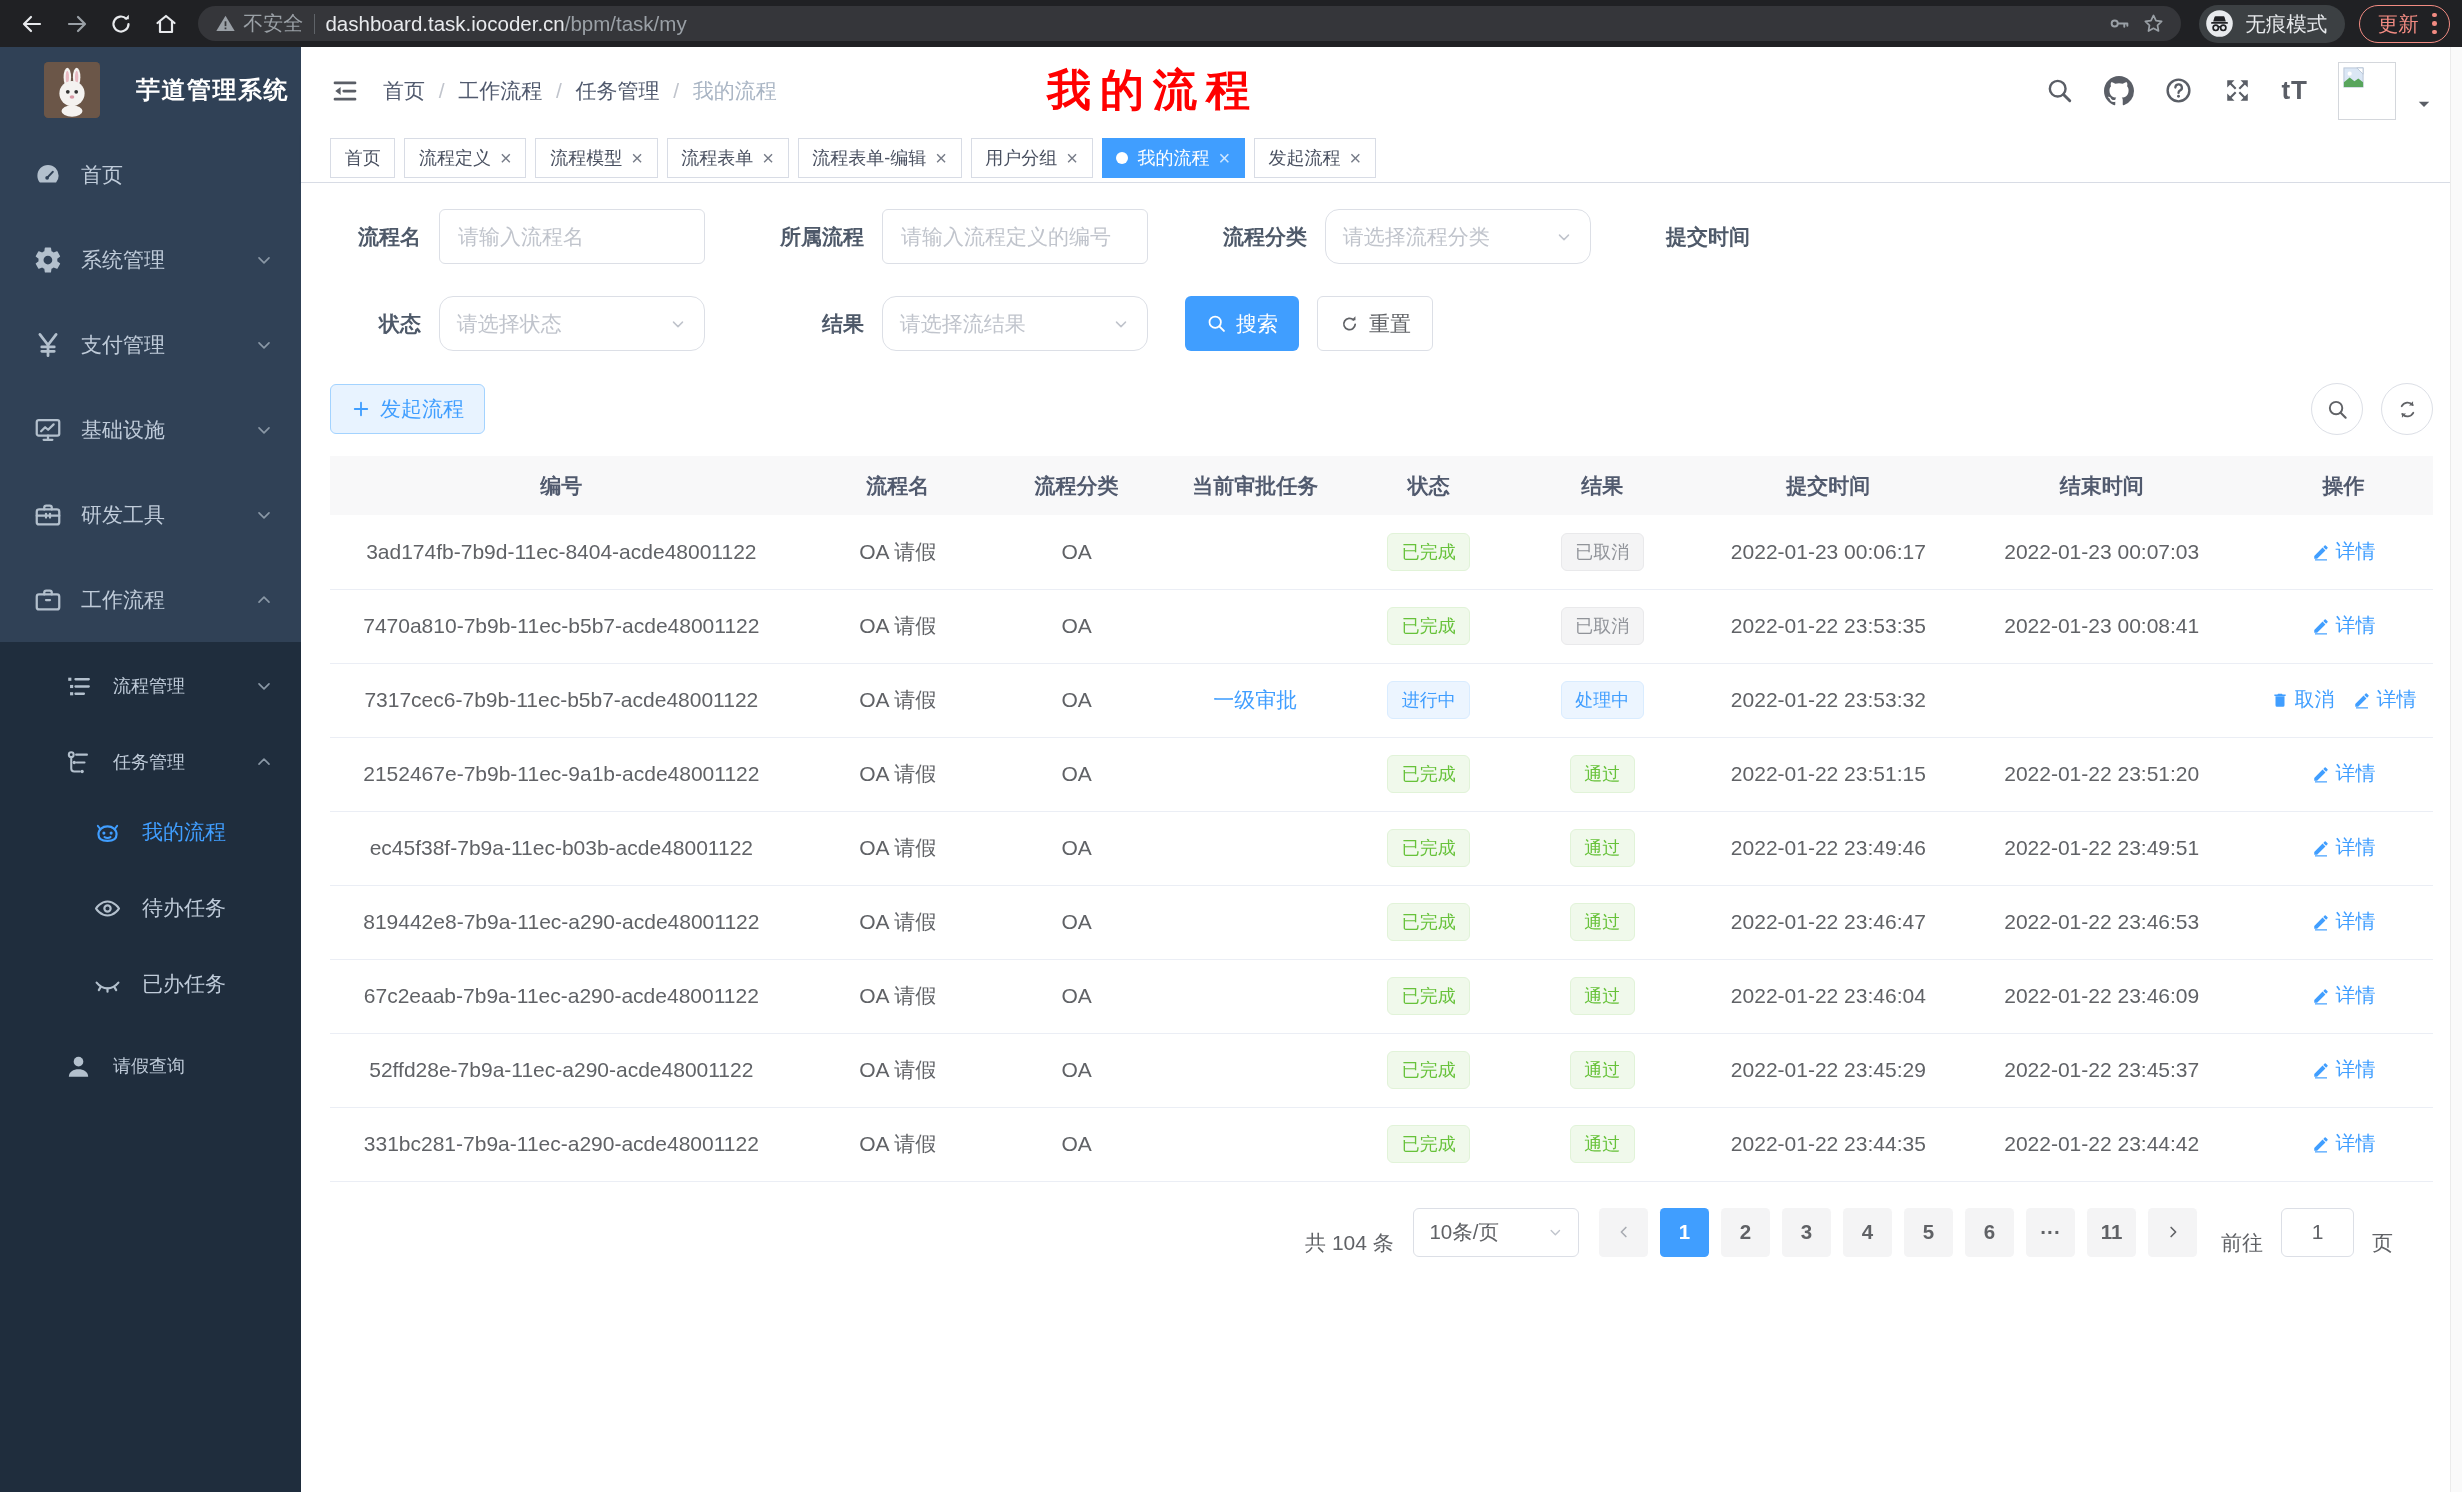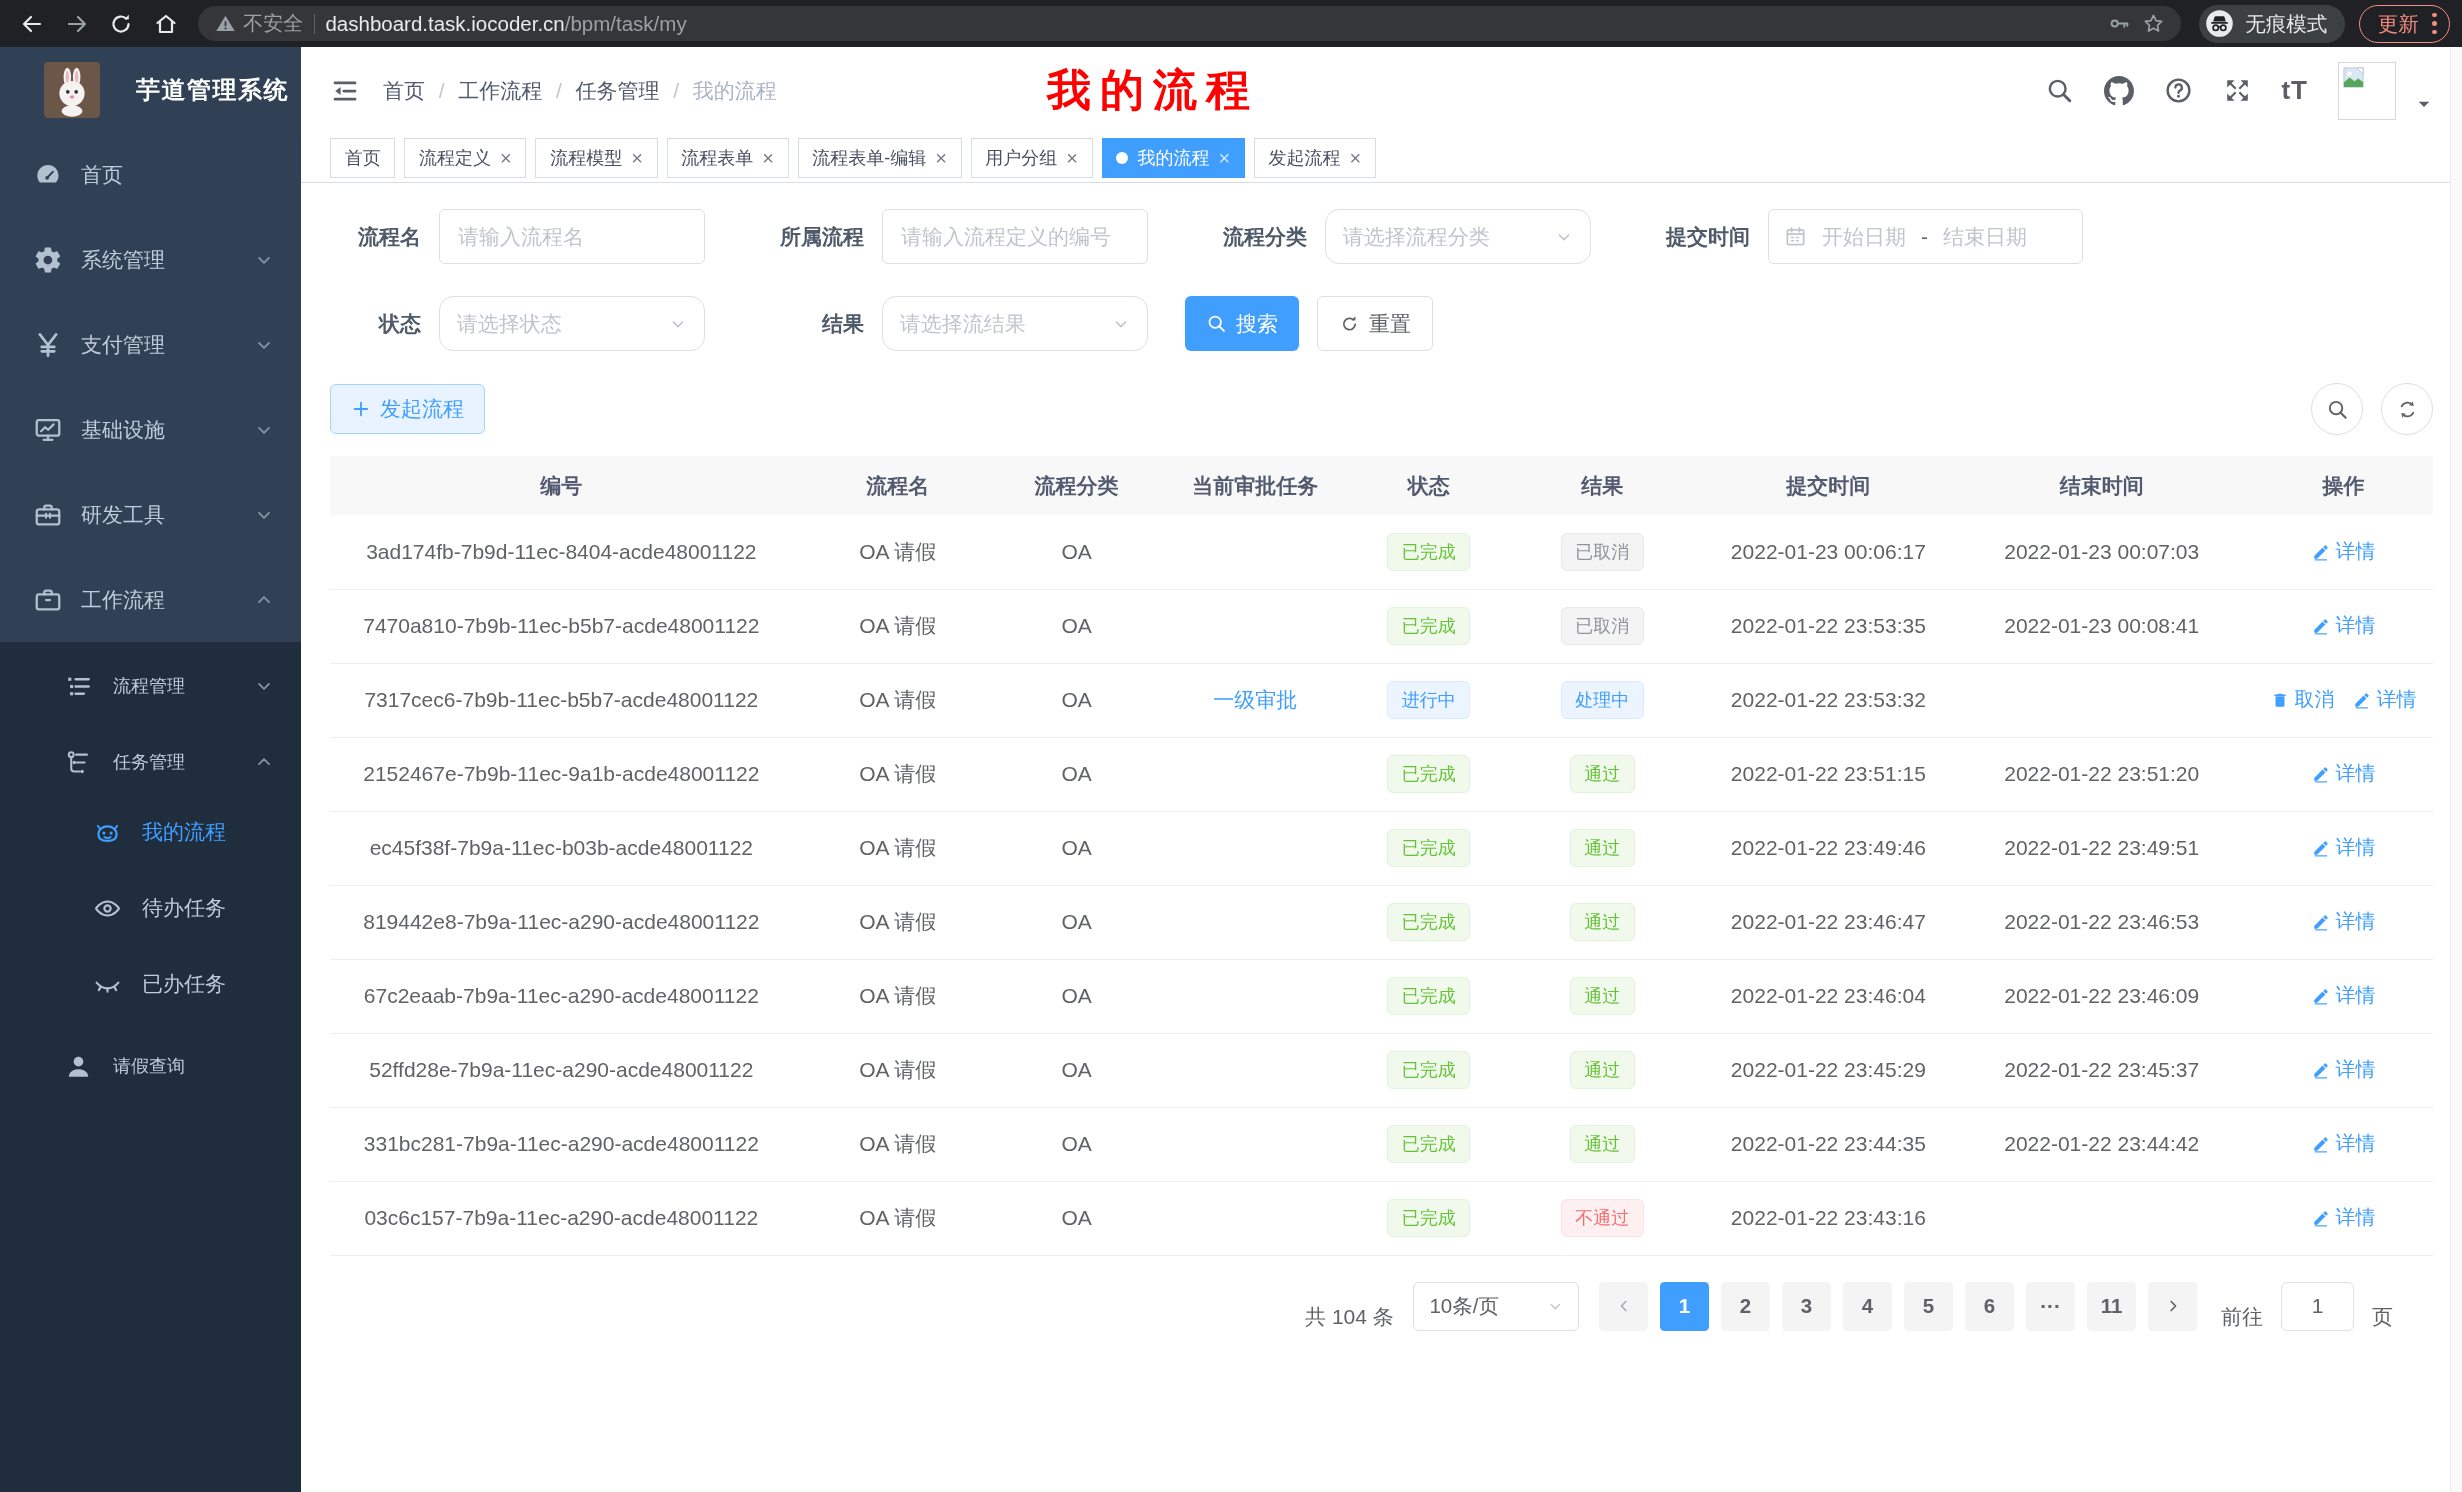--- a/index.html
+++ b/index.html
@@ -462,30 +462,20 @@
         <span class="flabel w160 fgap">所属流程</span>
         <input class="tinput" placeholder="请输入流程定义的编号" style="">
         <span class="flabel w160 fgap">流程分类</span>
         <div class="fselect">
           <span class="ph">请选择流程分类</span>
           <svg width="18" height="18" viewBox="0 0 24 24">
               <path d="M6 9.5l6 6 6-6" stroke="#c0c4cc" stroke-width="2" fill="none" stroke-linecap="round" stroke-linejoin="round"></path>
             </svg>
         </div>
         <span class="flabel w160 fgap">提交时间</span>
-        <div class="daterange">
-          <svg width="23" height="23" viewBox="0 0 24 24">
-              <rect x="3.5" y="5" width="17" height="15.5" rx="1.5" stroke="#c0c4cc" stroke-width="1.8" fill="none"></rect>
-              <path d="M8 3v4M16 3v4M3.5 9.5h17" stroke="#c0c4cc" stroke-width="1.8" stroke-linecap="round"></path>
-              <path d="M8 13h2M13 13h2M8 16.5h2M13 16.5h2" stroke="#c0c4cc" stroke-width="1.6" stroke-linecap="round"></path>
-            </svg>
-          <span class="ph">开始日期</span>
-          <span class="dr-sep">-</span>
-          <span class="ph">结束日期</span>
-        </div>
       </div>
 
       <div class="frow">
         <span class="flabel w120">状态</span>
         <div class="fselect">
           <span class="ph">请选择状态</span>
           <svg width="18" height="18" viewBox="0 0 24 24">
               <path d="M6 9.5l6 6 6-6" stroke="#c0c4cc" stroke-width="2" fill="none" stroke-linecap="round" stroke-linejoin="round"></path>
             </svg>
         </div>
@@ -672,34 +662,20 @@
               <td></td>
               <td><span class="badge success">已完成</span></td>
               <td><span class="badge success">通过</span></td>
               <td>2022-01-22 23:44:35</td>
               <td>2022-01-22 23:44:42</td>
               <td><span class="action-link"><svg width="18" height="18" viewBox="0 0 24 24">
                     <path fill="currentColor" d="M3 17.2V21h3.8L17.9 9.9l-3.8-3.8L3 17.2zM20.7 7.1c.4-.4.4-1 0-1.4l-2.4-2.4a1 1 0 0 0-1.4 0l-1.9 1.9 3.8 3.8 1.9-1.9z"></path>
                     <path d="M4 22.5h16" stroke="currentColor" stroke-width="1.6"></path>
                   </svg>详情</span></td>
             </tr>
-            <tr>
-              <td>03c6c157-7b9a-11ec-a290-acde48001122</td>
-              <td>OA 请假</td>
-              <td>OA</td>
-              <td></td>
-              <td><span class="badge success">已完成</span></td>
-              <td><span class="badge danger">不通过</span></td>
-              <td>2022-01-22 23:43:16</td>
-              <td></td>
-              <td><span class="action-link"><svg width="18" height="18" viewBox="0 0 24 24">
-                    <path fill="currentColor" d="M3 17.2V21h3.8L17.9 9.9l-3.8-3.8L3 17.2zM20.7 7.1c.4-.4.4-1 0-1.4l-2.4-2.4a1 1 0 0 0-1.4 0l-1.9 1.9 3.8 3.8 1.9-1.9z"></path>
-                    <path d="M4 22.5h16" stroke="currentColor" stroke-width="1.6"></path>
-                  </svg>详情</span></td>
-            </tr>
           </tbody>
       </table>
 
       <div class="pager">
         <span>共 104 条</span>
         <div class="psize">
           <span>10条/页</span>
           <svg width="16.7" height="16.7" viewBox="0 0 24 24">
               <path d="M6 9.5l6 6 6-6" stroke="#c0c4cc" stroke-width="2" fill="none" stroke-linecap="round" stroke-linejoin="round"></path>
             </svg>

